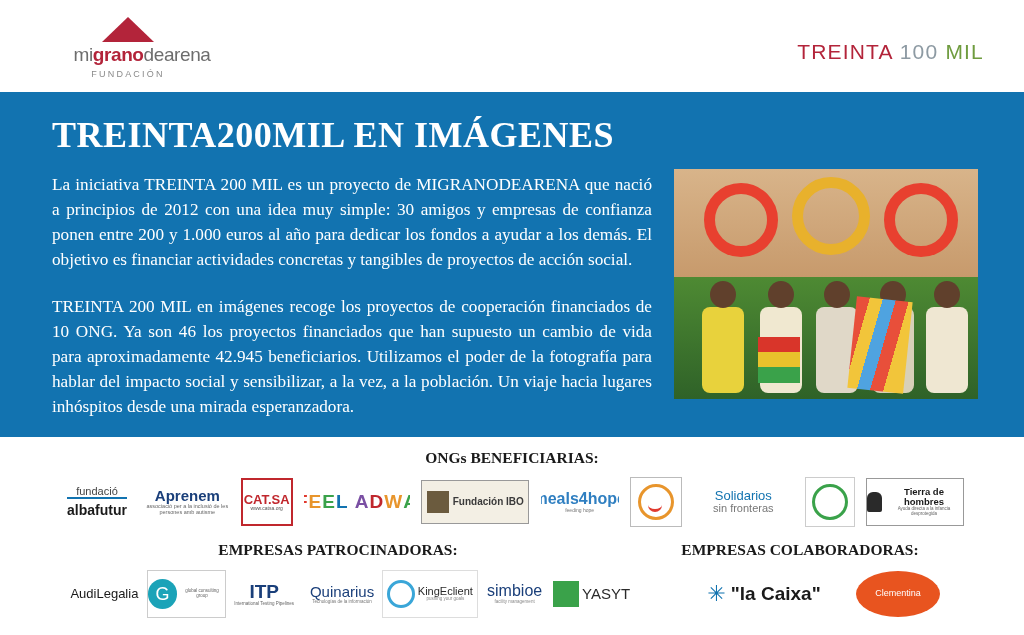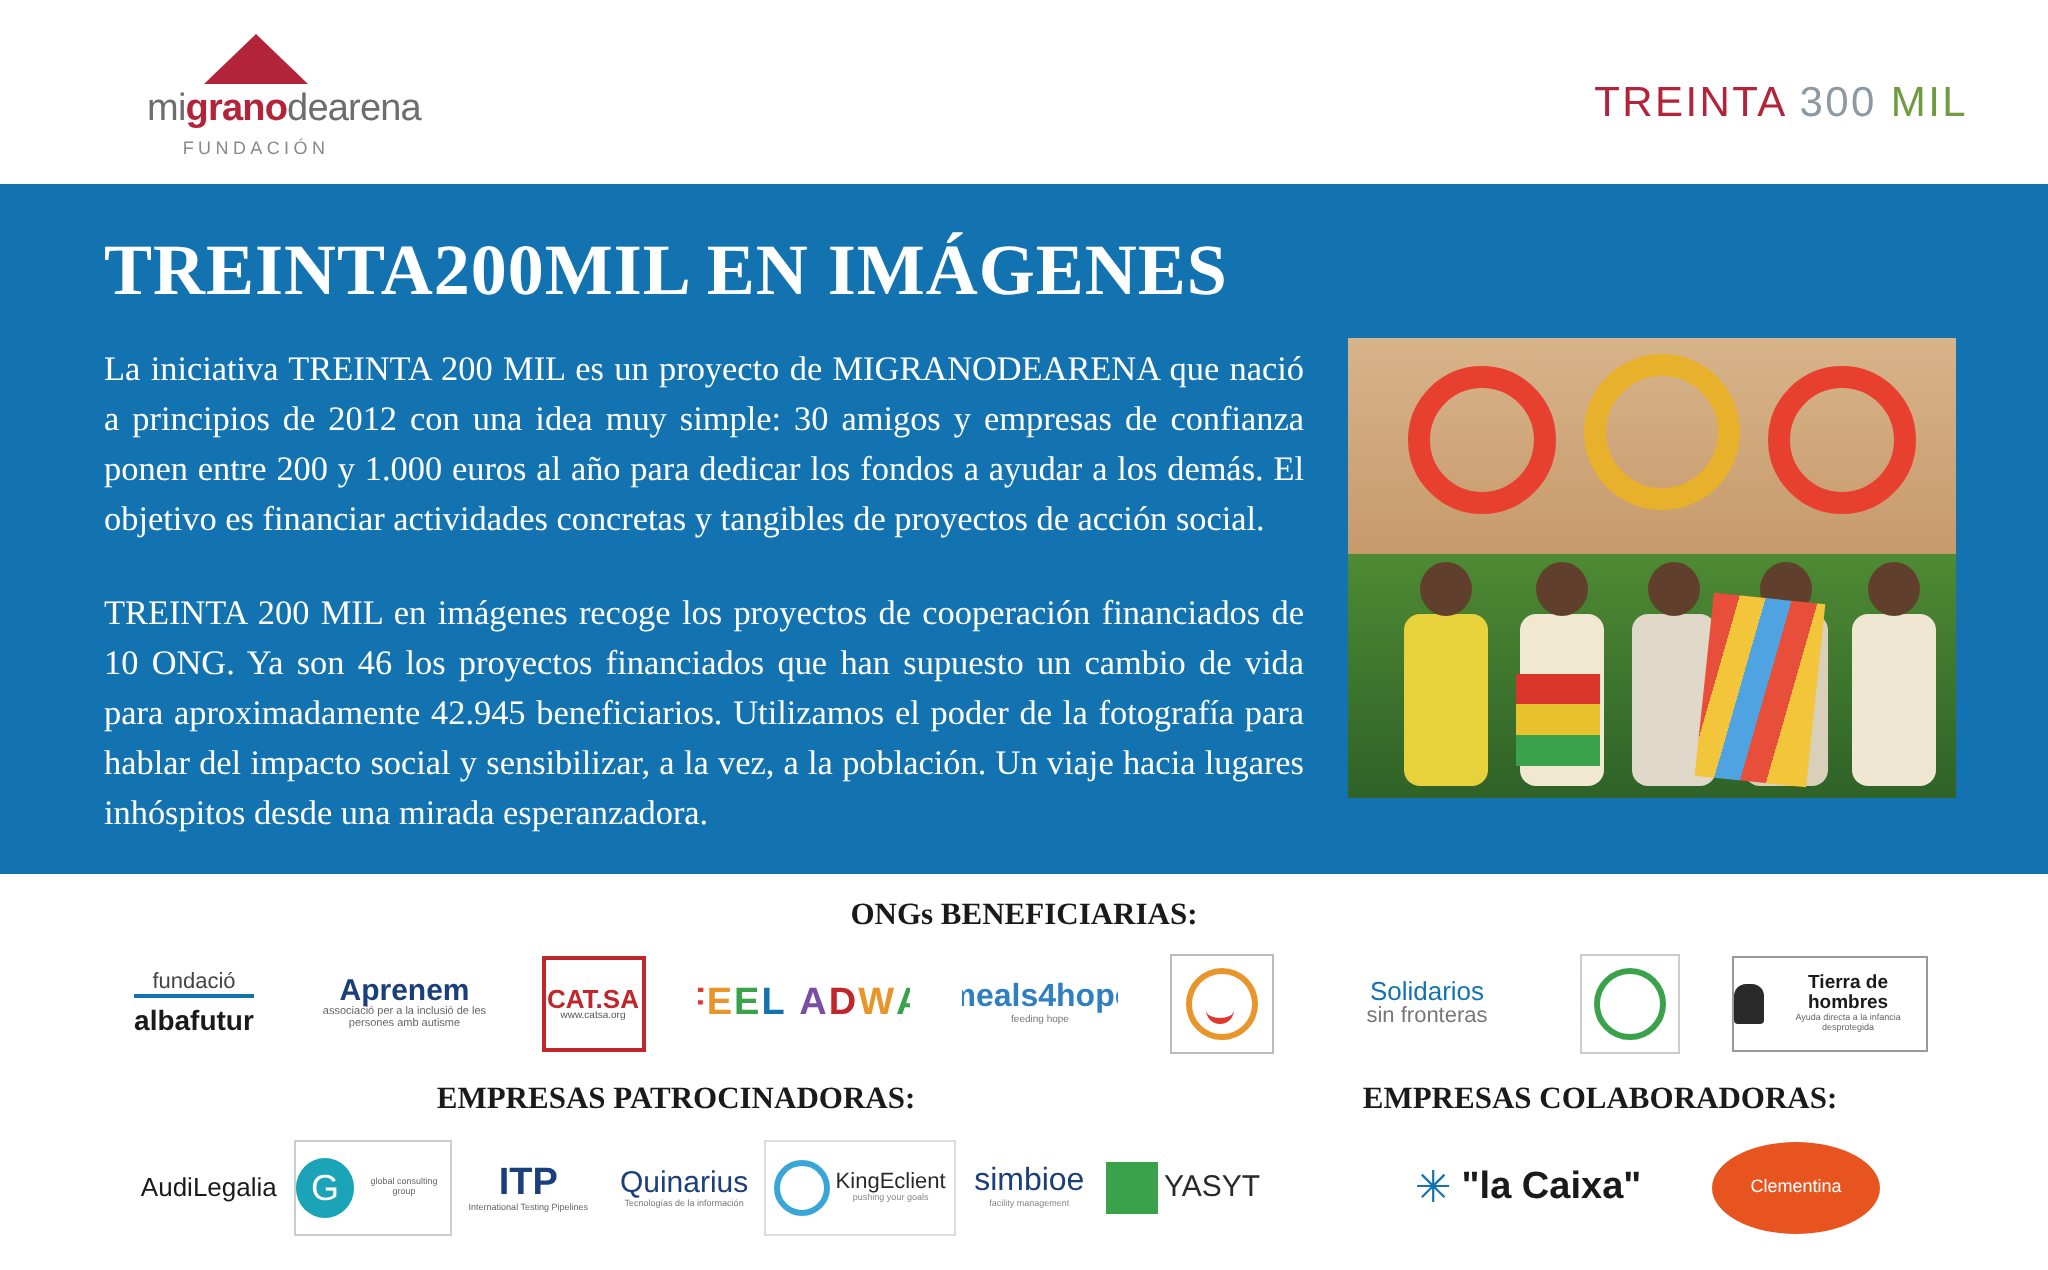--- a/index.html
+++ b/index.html
@@ -319,21 +319,21 @@
       <div class="hill"></div>
     </div>
     <div class="logo-text">
       <span class="mi">mi</span><span class="grano">grano</span><span class="dearena">dearena</span>
     </div>
     <div class="logo-sub">FUNDACIÓN</div>
   </div>
 
   <div class="brand-right">
     <span class="treinta">TREINTA</span>
-    <span class="num">300</span>
+    <span class="num">100</span>
     <span class="mil">MIL</span>
   </div>
 </div>
 
 <div class="panel">
   <div class="panel-title">TREINTA200MIL EN IMÁGENES</div>
 
   <div class="panel-text">
     <p>La iniciativa TREINTA 200 MIL es un proyecto de MIGRANODEARENA que nació a principios de 2012 con una idea muy simple: 30 amigos y empresas de confianza ponen entre 200 y 1.000 euros al año para dedicar los fondos a ayudar a los demás. El objetivo es financiar actividades concretas y tangibles de proyectos de acción social.</p>
     <p>TREINTA 200 MIL en imágenes recoge los proyectos de cooperación financiados de 10 ONG. Ya son 46 los proyectos financiados que han supuesto un cambio de vida para aproximadamente 42.945 beneficiarios. Utilizamos el poder de la fotografía para hablar del impacto social y sensibilizar, a la vez, a la población. Un viaje hacia lugares inhóspitos desde una mirada esperanzadora.</p>
@@ -394,20 +394,24 @@
       <div>
         <span class="t1">CAT.SA</span>
         <span class="t2">www.catsa.org</span>
       </div>
     </div>
 
     <div class="lg lg-feeladwa">
       <span>F</span><span>E</span><span>E</span><span>L</span>&nbsp;<span>A</span><span>D</span><span>W</span><span>A</span>
     </div>
 
+    <div class="lg lg-ibo">
+      <div class="sq"></div>
+      <div class="t">Fundación IBO</div>
+    </div>
 
     <div class="lg lg-meals">
       <div>
         <span class="t1">meals4hope</span>
         <span class="t2">feeding hope</span>
       </div>
     </div>
 
     <div class="lg lg-smile">
       <div class="face"></div>

